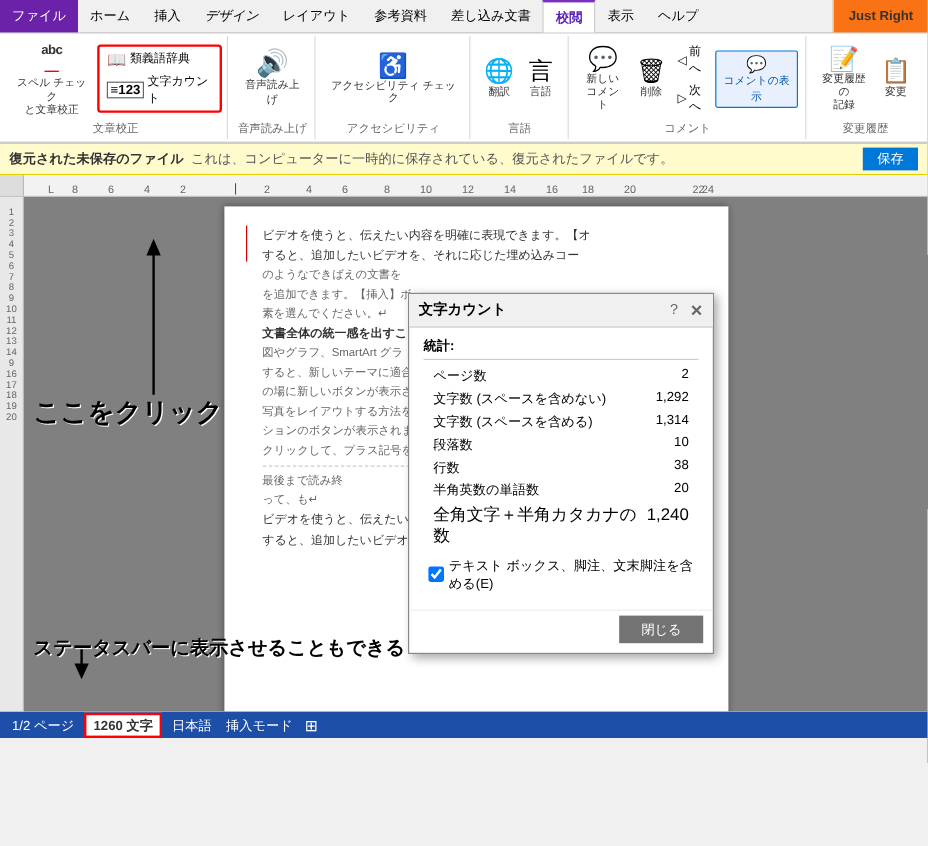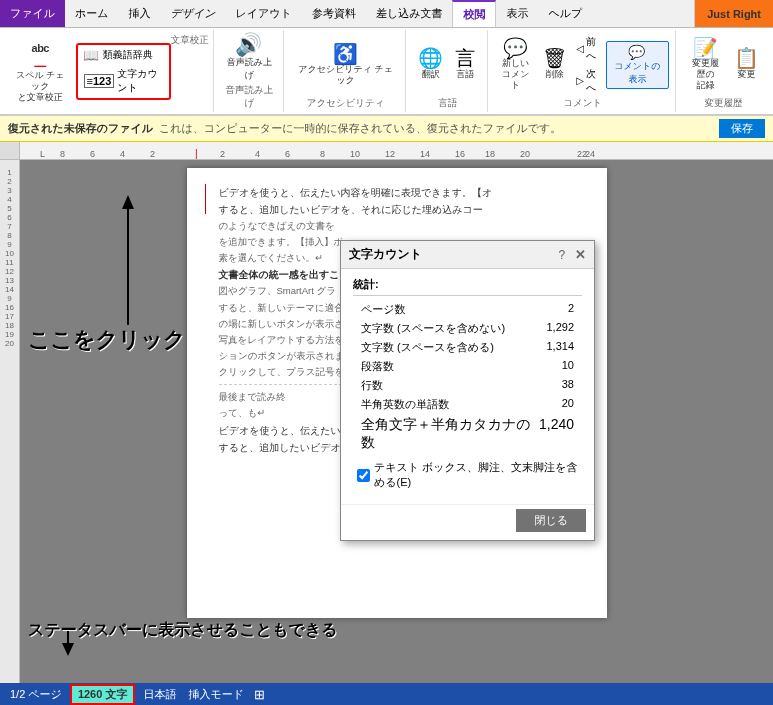--- a/index.html
+++ b/index.html
@@ -1,41 +1,41 @@
 <!DOCTYPE html>
 <html><head>
   <meta charset="utf-8">
   <style>
     * { margin: 0; padding: 0; box-sizing: border-box; }
     body { font-family: 'MS Gothic', 'Meiryo', 'Yu Gothic', sans-serif; font-size: 11px; background: #f0f0f0; width: 773px; height: 705px; overflow: hidden; }
   </style>
 </head>
 <body>
 
-<div style="width:773px; height:705px; display:flex; flex-direction:column; overflow:hidden; position:relative;">
+<div style="width:773px; height:615px; display:flex; flex-direction:column; overflow:hidden; position:relative;">
 
   <div style="display:flex; justify-content:space-between; align-items:stretch; background:#f0f0f0; border-bottom:1px solid #bbb; min-height:28px;">
     <div style="display:flex;">
       <div style="padding:4px 10px; font-size:11px; background:#6B21A8; color:white; cursor:pointer; display:flex; align-items:center;">ファイル</div>
       <div style="padding:4px 10px; font-size:11px; cursor:pointer; display:flex; align-items:center;">ホーム</div>
       <div style="padding:4px 10px; font-size:11px; cursor:pointer; display:flex; align-items:center;">挿入</div>
       <div style="padding:4px 10px; font-size:11px; cursor:pointer; display:flex; align-items:center;font-style:italic;">デザイン</div>
       <div style="padding:4px 10px; font-size:11px; cursor:pointer; display:flex; align-items:center;">レイアウト</div>
       <div style="padding:4px 10px; font-size:11px; cursor:pointer; display:flex; align-items:center;">参考資料</div>
       <div style="padding:4px 10px; font-size:11px; cursor:pointer; display:flex; align-items:center;">差し込み文書</div>
       <div style="padding:4px 10px; font-size:11px; cursor:pointer; background:white; border-top:2px solid #7B2FBE; font-weight:bold; color:#5B21B6; display:flex; align-items:center; border-left:1px solid #ccc; border-right:1px solid #ccc;">校閲</div>
       <div style="padding:4px 10px; font-size:11px; cursor:pointer; display:flex; align-items:center;">表示</div>
       <div style="padding:4px 10px; font-size:11px; cursor:pointer; display:flex; align-items:center;">ヘルプ</div>
     </div>
     <div style="padding:4px 12px; font-size:11px; font-weight:bold; color:#333; border-left:1px solid #ccc; display:flex; align-items:center; background:#f97316;">Just Right</div>
   </div>
 
   <div style="background:white; display:flex; align-items:stretch; border-bottom:2px solid #ccc; min-height:72px; padding:2px 4px; gap:2px;">
 
-    <div style="display:flex; flex-direction:row; border-right:1px solid #ddd; padding:2px 4px; min-width:120px;">
+    <div style="display:flex; flex-direction:column; border-right:1px solid #ddd; padding:2px 4px; min-width:120px;">
       <div style="display:flex; align-items:center; gap:3px; flex:1;">
 
         <div style="display:flex; flex-direction:column; align-items:center; padding:2px 4px; cursor:pointer; min-width:50px;">
           <div style="font-size:11px; font-weight:bold; color:#333; letter-spacing:-0.5px; line-height:1.2; text-align:center; margin-top:2px;">abc<br><span style="text-decoration:underline; text-decoration-color:red; color:#c00; font-size:8px;">___</span></div>
           <div style="font-size:9px; color:#333; text-align:center; line-height:1.2; margin-top:2px;">スペル チェック<br>と文章校正</div>
         </div>
 
         <div style="border:2px solid red; border-radius:3px; padding:2px 4px; display:flex; flex-direction:column; gap:2px;">
           <div style="display:flex; align-items:center; gap:3px; cursor:pointer; padding:1px 2px; font-size:10px;">
             <span style="font-size:13px;">📖</span>
@@ -280,19 +280,19 @@
             <button style="background:#737373; color:white; border:none; padding:4px 18px; font-size:11px; cursor:pointer;">閉じる</button>
           </div>
         </div>
       </div>
 
     </div>
   </div>
 
   <div style="height:22px; background:#1e4fa8; display:flex; align-items:center; padding:0 6px; gap:4px; font-size:11px; color:white;">
     <span style="color:white; padding:0 4px; cursor:pointer;">1/2 ページ</span>
-    <span style="background:#5eead4; color:#333; border:2px solid red; padding:1px 6px; cursor:pointer; font-weight:bold;">1260 文字</span>
+    <span style="background:#ffffff; color:#333; border:2px solid red; padding:1px 6px; cursor:pointer; font-weight:bold;">1260 文字</span>
     <span style="color:white; padding:0 4px; cursor:pointer;">日本語</span>
     <span style="color:white; padding:0 4px; cursor:pointer;">挿入モード</span>
     <span style="color:white; margin-left:2px; font-size:13px;">⊞</span>
   </div>
 
 </div>
 
 </body></html>

